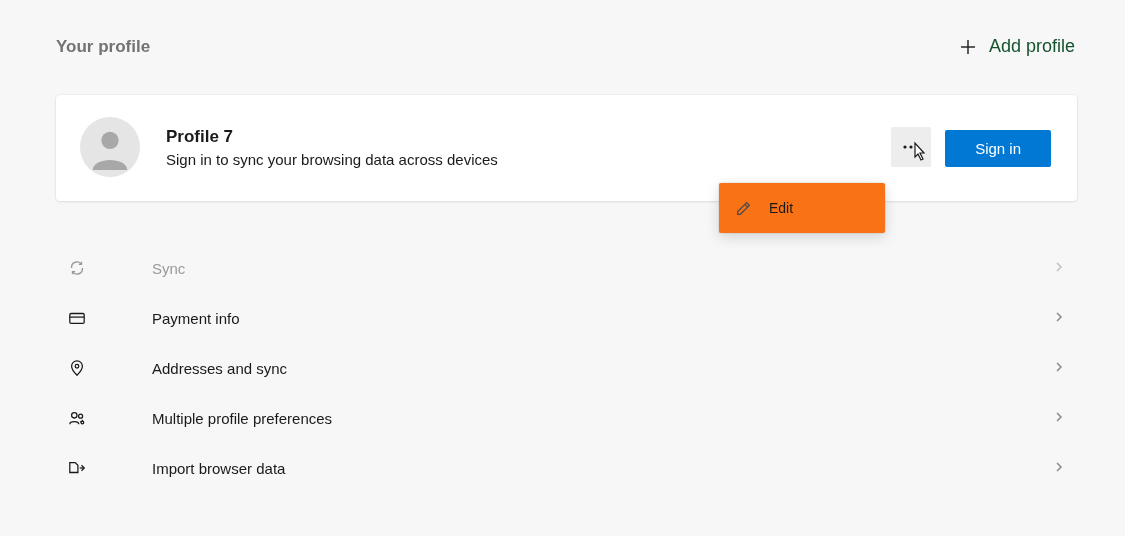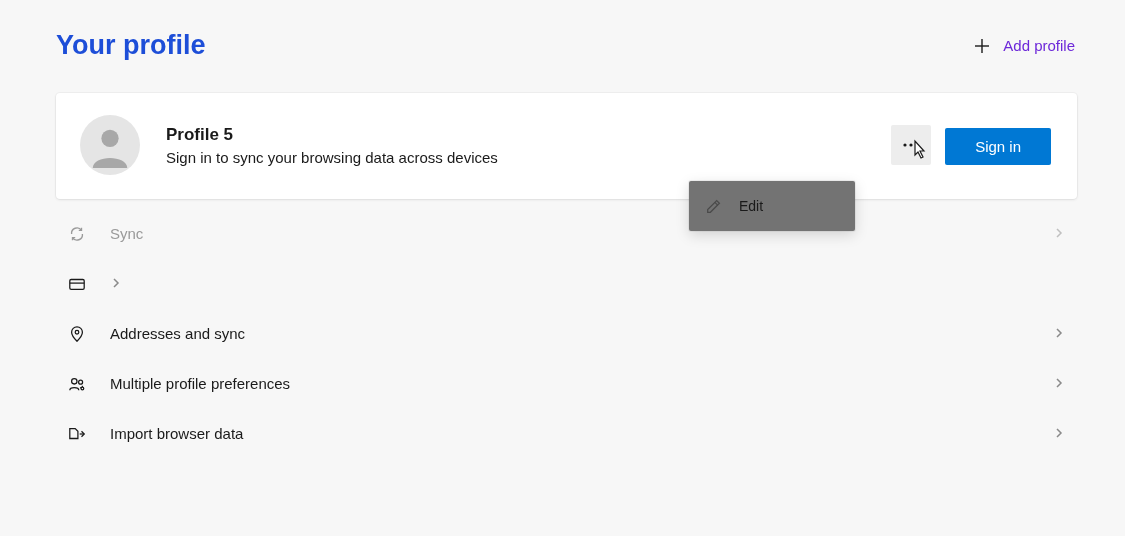--- a/index.html
+++ b/index.html
@@ -18,30 +18,30 @@
     .container {
       padding: 30px 48px 0 56px;
     }
     .header-row {
       display: flex;
       justify-content: space-between;
       align-items: center;
       margin-bottom: 32px;
     }
     .page-title {
-      font-size: 27px;
+      font-size: 17px;
       font-weight: 600;
-      color: #1d4ed8;
+      color: #737373;
     }
     .add-profile-btn {
       display: flex;
       align-items: center;
       gap: 12px;
-      font-size: 15px;
-      color: #6d28d9;
+      font-size: 18px;
+      color: #14532d;
       background: transparent;
       border: none;
       cursor: pointer;
       padding: 6px 2px;
     }
     .add-profile-btn svg {
       width: 18px;
       height: 18px;
     }
     .profile-card {
@@ -118,23 +118,23 @@
       color: #fff;
       border: none;
       font-size: 15px;
       padding: 10px 30px;
       cursor: pointer;
       border-radius: 2px;
     }
     .dropdown {
       position: absolute;
       top: 88px;
-      right: 222px;
+      right: 192px;
       width: 166px;
-      background: #737373;
+      background: #f97316;
       box-shadow: 0 4px 14px rgba(0,0,0,0.15), 0 0 0 1px rgba(0,0,0,0.05);
       border-radius: 2px;
       padding: 6px 0;
       z-index: 10;
     }
     .dropdown-item {
       display: flex;
       align-items: center;
       gap: 16px;
       padding: 10px 16px;
@@ -147,23 +147,24 @@
       height: 18px;
       stroke: #4a4a4a;
       fill: none;
     }
     .settings-list {
       margin-top: 26px;
       padding: 0 12px;
     }
     .settings-item {
       display: flex;
-      align-items: flex-start;
+      align-items: flex-end;
       height: 50px;
       cursor: pointer;
+      gap: 42px;
     }
     .settings-item.disabled {
       color: #9a9a9a;
       cursor: default;
     }
     .settings-item .icon-wrap {
       width: 42px;
       display: flex;
       align-items: center;
       justify-content: flex-start;
@@ -201,21 +202,21 @@
   </div>
 
   <div class="profile-card">
     <div class="avatar">
       <svg viewBox="0 0 48 48">
         <circle cx="24" cy="17" r="9"></circle>
         <path d="M6 48 C6 34 42 34 42 48 Z"></path>
       </svg>
     </div>
     <div class="profile-text">
-      <div class="profile-name">Profile 5</div>
+      <div class="profile-name">Profile 7</div>
       <div class="profile-subtext">Sign in to sync your browsing data across devices</div>
     </div>
     <div class="card-actions">
       <button class="more-btn">
         <svg class="dots" viewBox="0 0 16 4">
           <circle cx="2" cy="2" r="1.6"></circle>
           <circle cx="8" cy="2" r="1.6"></circle>
           <circle cx="14" cy="2" r="1.6"></circle>
         </svg>
         <svg class="cursor-icon" viewBox="0 0 20 22">
@@ -256,20 +257,21 @@
     </div>
 
 
     <div class="settings-item">
       <span class="icon-wrap">
         <svg viewBox="0 0 20 20" stroke="#1a1a1a" fill="none" stroke-width="1.4">
           <rect x="2" y="5" width="16" height="11" rx="1.5"></rect>
           <line x1="2" y1="9" x2="18" y2="9"></line>
         </svg>
       </span>
+      <span class="label">Payment info</span>
       <span class="chevron">
         <svg viewBox="0 0 12 12" stroke-width="1.5">
             <polyline points="4,2 8,6 4,10"></polyline>
           </svg>
       </span>
     </div>
 
     <div class="settings-item">
       <span class="icon-wrap">
         <svg viewBox="0 0 20 20" stroke="#1a1a1a" fill="none" stroke-width="1.4">

